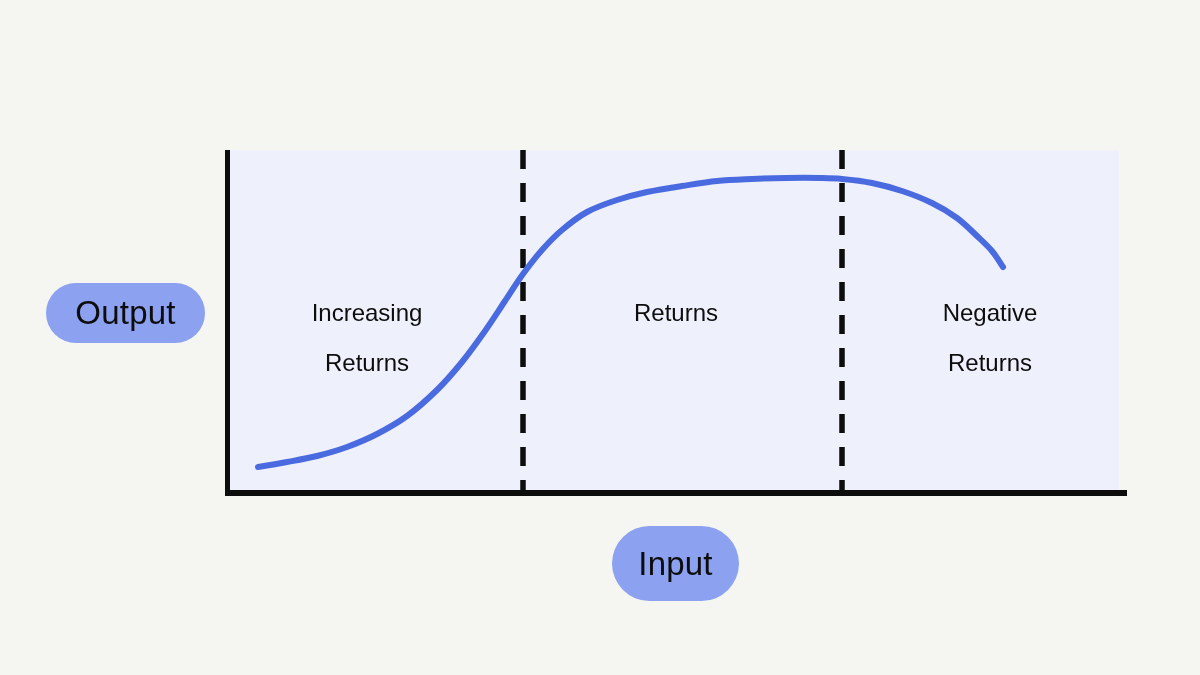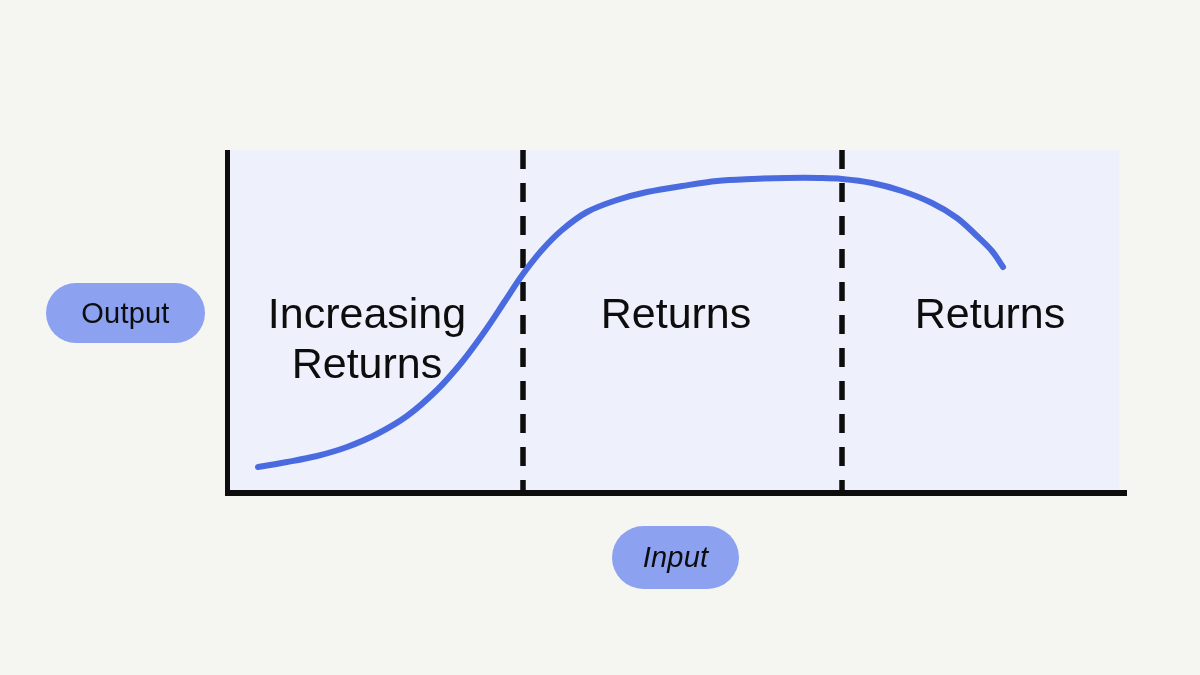--- a/index.html
+++ b/index.html
@@ -34,30 +34,30 @@
   }
   .x-axis {
     position: absolute; left: 225px; top: 490px;
     width: 902px; height: 6px; background: var(--ink);
   }
   .pill {
     position: absolute;
     background: var(--pill);
     border-radius: 999px;
     display: flex; align-items: center; justify-content: center;
-    font-size: 29px; letter-spacing: 0.2px;
+    font-size: 33px; letter-spacing: 0.2px;
     color: var(--ink);
   }
   .pill-output { left: 46px; top: 283px; width: 159px; height: 60px; }
-  .pill-input  { left: 612px; top: 526px; width: 127px; height: 63px; font-style: italic; }
+  .pill-input  { left: 612px; top: 526px; width: 127px; height: 75px; }
   .region-label {
     position: absolute; top: 138px;
     transform: translateX(-50%);
     text-align: center; white-space: nowrap;
-    font-size: 43px; line-height: 50px;
+    font-size: 24px; line-height: 50px;
     color: var(--ink);
   }
   .region-label-1 { left: 140px; }
   .region-label-2 { left: 449px; }
   .region-label-3 { left: 763px; }
   .region-label span { display: block; }
 </style>
 </head>
 <body>
 
@@ -73,20 +73,21 @@
     </svg>
 
   <div class="region-label region-label-1">
     <span>Increasing</span>
     <span>Returns</span>
   </div>
   <div class="region-label region-label-2">
     <span>Returns</span>
   </div>
   <div class="region-label region-label-3">
+    <span>Negative</span>
     <span>Returns</span>
   </div>
 </div>
 
 <div class="y-axis"></div>
 <div class="x-axis"></div>
 
 <div class="pill pill-input">
   <span>Input</span>
 </div>

